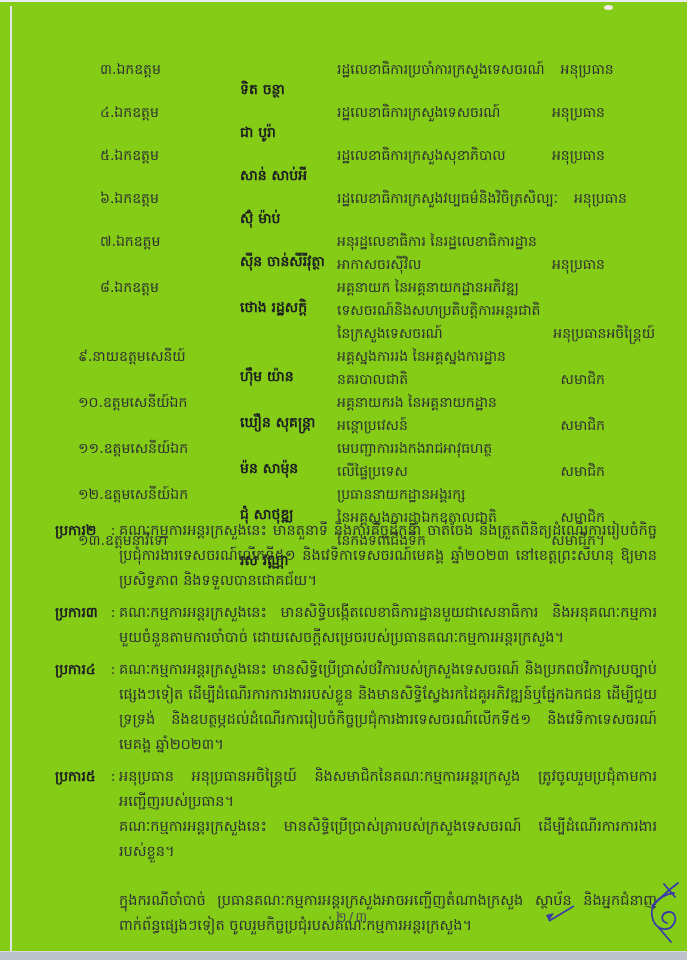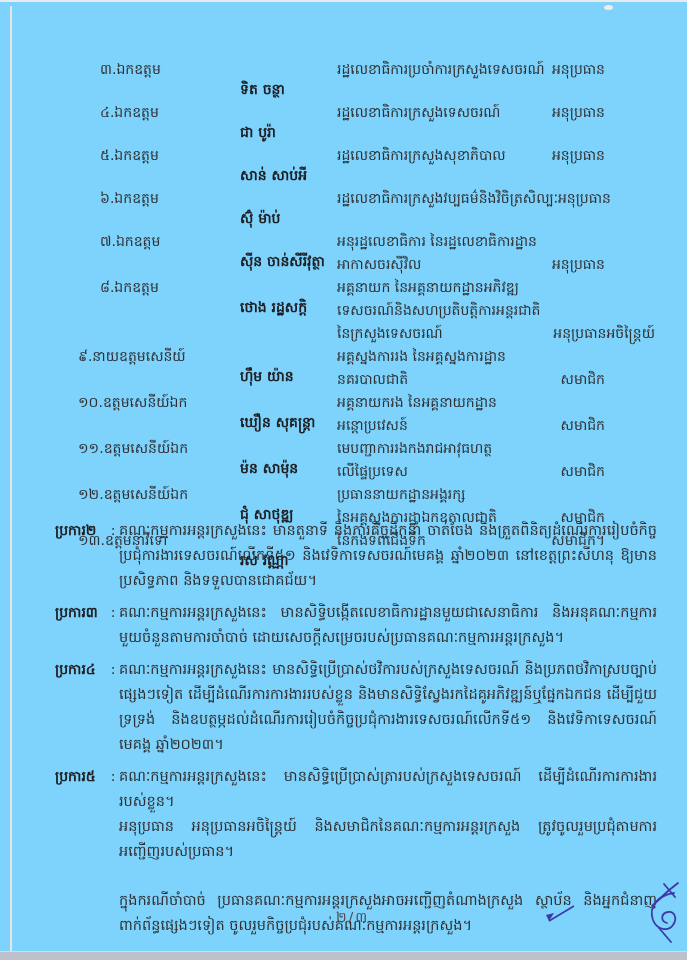--- a/index.html
+++ b/index.html
@@ -2,36 +2,36 @@
 <html><head>
 <meta charset="utf-8">
 <style>
   html,body{margin:0;padding:0;}
   body{
     width:687px;height:960px;overflow:hidden;position:relative;
     background:#ffffff;
     font-family:"DejaVu Sans",sans-serif;
     color:#2f2f33;
   }
-  .page{position:absolute;inset:0;background:#7dd3fc;}
+  .page{position:absolute;inset:0;background:#84cc16;}
   
   .edge-top{position:absolute;left:0;top:0;width:687px;height:2px;background:#e9ebee;}
   .edge-left{position:absolute;left:10px;top:6px;width:2px;height:945px;background:#e3e5e9;}
   .edge-bottom-line{position:absolute;left:0;top:951px;width:687px;height:1px;background:#d7dae0;}
   .scanner-bed{position:absolute;left:0;top:952px;width:687px;height:8px;}
   .speck{position:absolute;left:604px;top:5px;width:9px;height:5px;background:#f3eaea;border-radius:50%;}
 
   
   .member-list{position:absolute;left:78px;top:58px;width:577px;}
   .member-row{display:grid;grid-template-columns:162px 97px 1fr;line-height:23px;font-size:14px;}
   .member-row:nth-child(-n+6) .m-prefix{padding-left:22px;}
   .m-prefix{white-space:nowrap;}
   .m-name{font-weight:700;color:#1d1d22;white-space:nowrap;margin-top:20px;}
   .m-lines{min-width:0;}
-  .m-line{display:flex;justify-content:space-between;}
+  .m-line{display:flex;justify-content:space-between;gap:16px;}
   .m-role{white-space:nowrap;}
   .m-pos{white-space:nowrap;padding-right:50px;}
   .m-pos.flush{padding-right:0;}
 
   
   .articles{position:absolute;left:55px;top:518px;width:602px;}
   .article{display:grid;grid-template-columns:52px 12px 1fr;margin-bottom:7px;}
   .a-label{font-weight:700;color:#202024;font-size:14px;line-height:25px;white-space:nowrap;}
   .a-colon{line-height:25px;font-size:14px;text-align:center;}
   .a-body{min-width:0;}
@@ -217,22 +217,22 @@
     <div class="a-colon">:</div>
     <div class="a-body">
           <p>គណៈកម្មការអន្តរក្រសួងនេះ មានសិទ្ធិប្រើប្រាស់ថវិការបស់ក្រសួងទេសចរណ៍ និងប្រភពថវិកាស្របច្បាប់ផ្សេងៗទៀត ដើម្បីដំណើរការការងាររបស់ខ្លួន និងមានសិទ្ធិស្វែងរកដៃគូអភិវឌ្ឍន៍ឬផ្នែកឯកជន ដើម្បីជួយទ្រទ្រង់ និងឧបត្ថម្ភដល់ដំណើរការរៀបចំកិច្ចប្រជុំការងារទេសចរណ៍លើកទី៥១ និងវេទិកាទេសចរណ៍មេគង្គ ឆ្នាំ២០២៣។</p>
         </div>
   </div>
 
   <div class="article">
     <div class="a-label">ប្រការ៥</div>
     <div class="a-colon">:</div>
     <div class="a-body">
+          <p>អនុប្រធាន អនុប្រធានអចិន្ត្រៃយ៍ និងសមាជិកនៃគណៈកម្មការអន្តរក្រសួង ត្រូវចូលរួមប្រជុំតាមការអញ្ជើញរបស់ប្រធាន។</p>
           <p>គណៈកម្មការអន្តរក្រសួងនេះ មានសិទ្ធិប្រើប្រាស់ត្រារបស់ក្រសួងទេសចរណ៍ ដើម្បីដំណើរការការងាររបស់ខ្លួន។</p>
-          <p>អនុប្រធាន អនុប្រធានអចិន្ត្រៃយ៍ និងសមាជិកនៃគណៈកម្មការអន្តរក្រសួង ត្រូវចូលរួមប្រជុំតាមការអញ្ជើញរបស់ប្រធាន។</p>
           <p>ក្នុងករណីចាំបាច់ ប្រធានគណៈកម្មការអន្តរក្រសួងអាចអញ្ជើញតំណាងក្រសួង ស្ថាប័ន និងអ្នកជំនាញពាក់ព័ន្ធផ្សេងៗទៀត ចូលរួមកិច្ចប្រជុំរបស់គណៈកម្មការអន្តរក្រសួង។</p>
         </div>
   </div>
 </div>
 
   <div class="page-number">២/៣</div>
 
   <svg class="marks" width="687" height="960" viewBox="0 0 687 960">
     <g stroke="#3c39a8" fill="none" stroke-width="1.6">
       <path d="M574 906 L549 921"></path>

